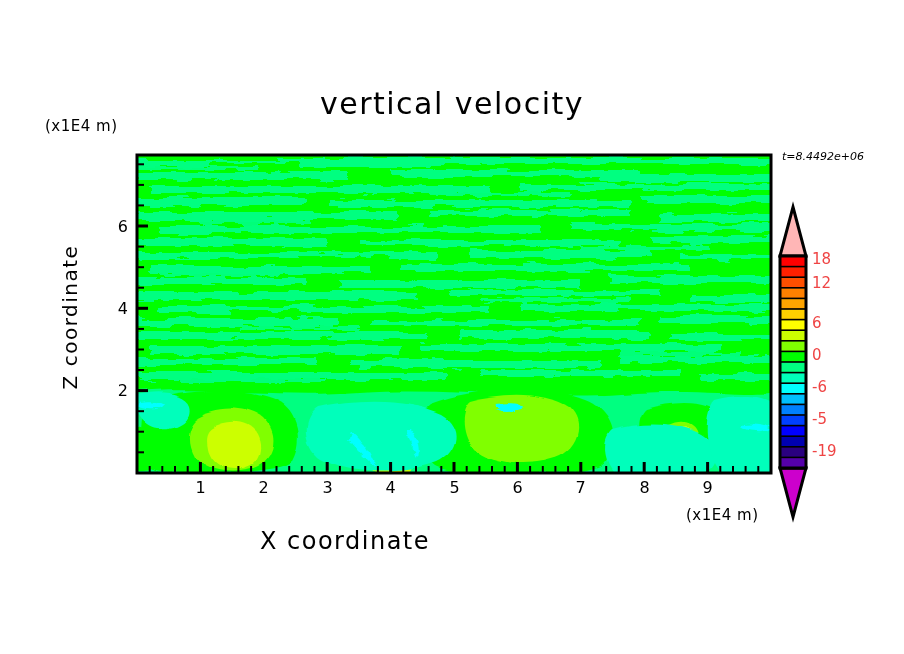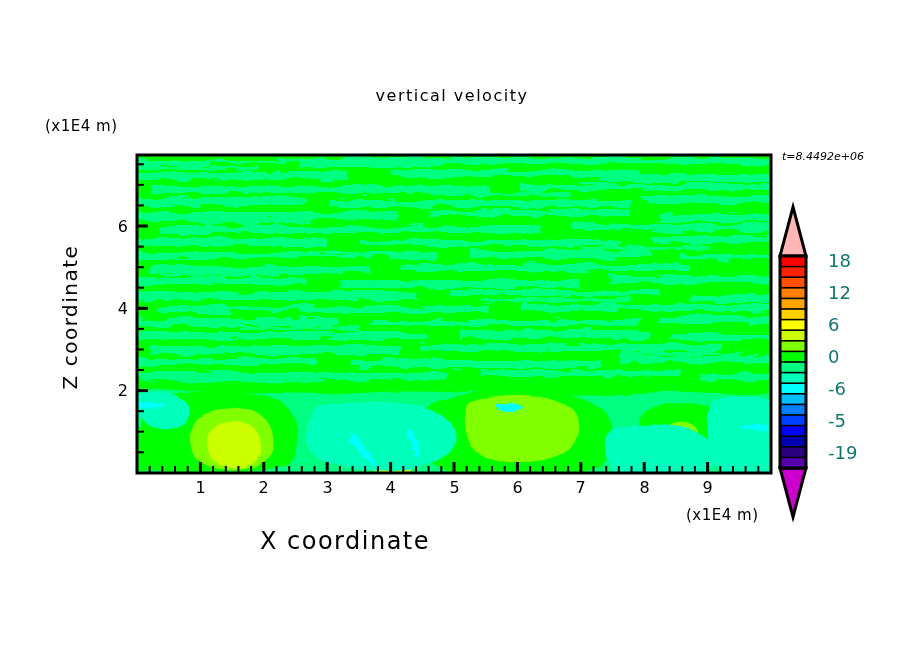--- a/index.html
+++ b/index.html
@@ -23,21 +23,21 @@
   .txt {
     position: absolute;
     color: #000000;
     white-space: nowrap;
     font-family: "DejaVu Sans", sans-serif;
   }
   #title {
     left: 0; top: 86px;
     width: 904px;
     text-align: center;
-    font-size: 16px;
+    font-size: 30px;
     letter-spacing: 1.5px;
   }
   #zunit {
     left: 45px; top: 117px;
     font-size: 15px;
     letter-spacing: 0.5px;
   }
   #xunit {
     left: 686px; top: 506px;
     font-size: 15px;
@@ -64,24 +64,23 @@
     font-style: italic;
   }
   .tick-label {
     position: absolute;
     font-size: 16px;
     color: #000;
     text-align: center;
   }
   .cb-label {
     position: absolute;
-    font-size: 18px;
-    color: #0f766e;
+    font-size: 15px;
+    color: #ef4444;
     left: 812px;
-    margin-left: 16px;
   }
   svg { display: block; }
 </style>
 </head>
 <body>
 
 <div id="figure">
 
   <div class="txt" id="title">vertical velocity</div>
   <div class="txt" id="zunit">(x1E4 m)</div>
@@ -351,20 +350,20 @@
   <div class="tick-label" style="left:505px;top:478px;width:25px;">6</div>
   <div class="tick-label" style="left:568px;top:478px;width:25px;">7</div>
   <div class="tick-label" style="left:632px;top:478px;width:25px;">8</div>
   <div class="tick-label" style="left:695px;top:478px;width:25px;">9</div>
 
   <div class="tick-label" style="left:106px;top:381px;width:22px;text-align:right;">2</div>
   <div class="tick-label" style="left:106px;top:299px;width:22px;text-align:right;">4</div>
   <div class="tick-label" style="left:106px;top:217px;width:22px;text-align:right;">6</div>
 
   <div class="cb-label" style="top:250px;">18</div>
-  <div class="cb-label" style="top:282px;">12</div>
+  <div class="cb-label" style="top:274px;">12</div>
   <div class="cb-label" style="top:314px;">6</div>
   <div class="cb-label" style="top:346px;">0</div>
   <div class="cb-label" style="top:378px;">-6</div>
   <div class="cb-label" style="top:410px;">-5</div>
   <div class="cb-label" style="top:442px;">-19</div>
 
 </div>
 
 </body></html>

